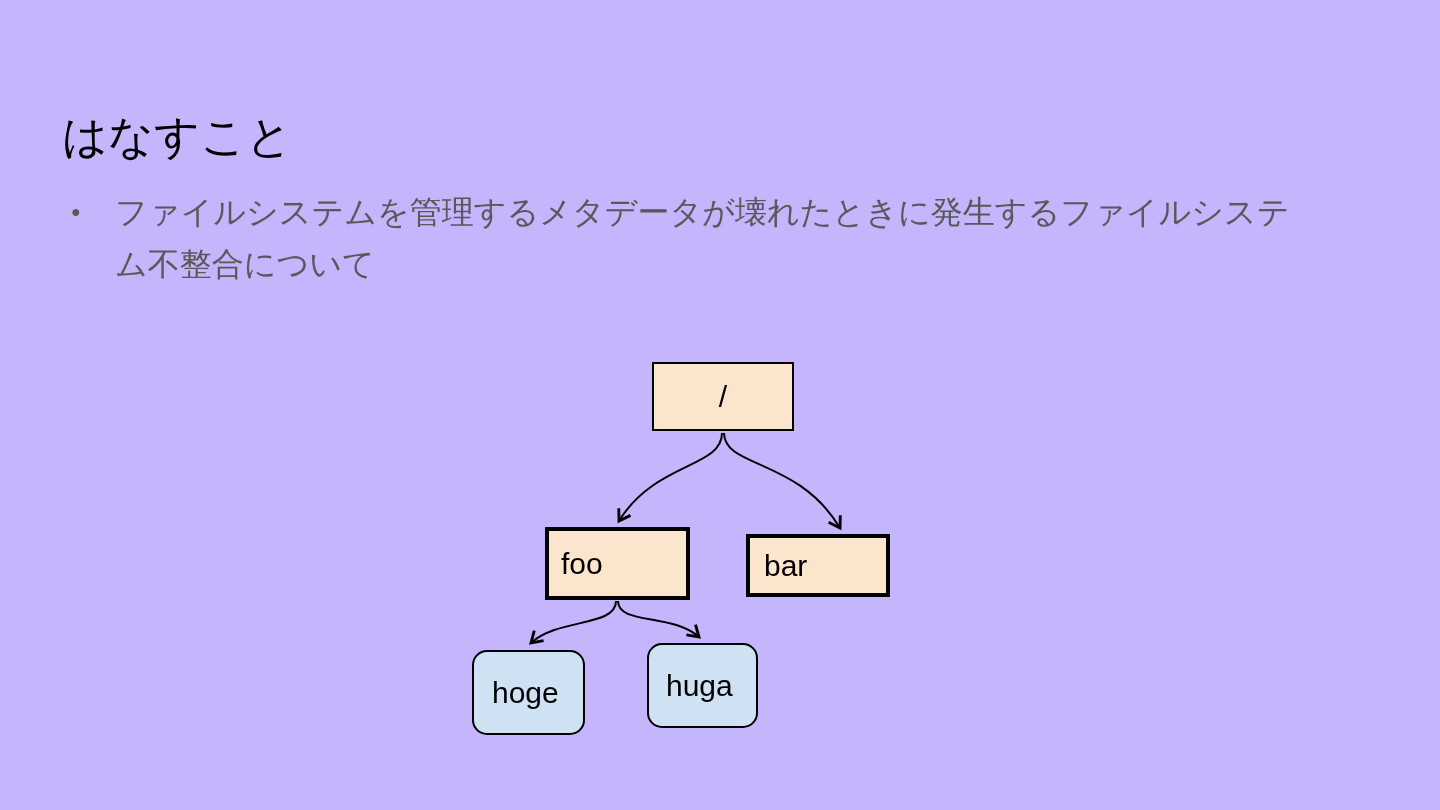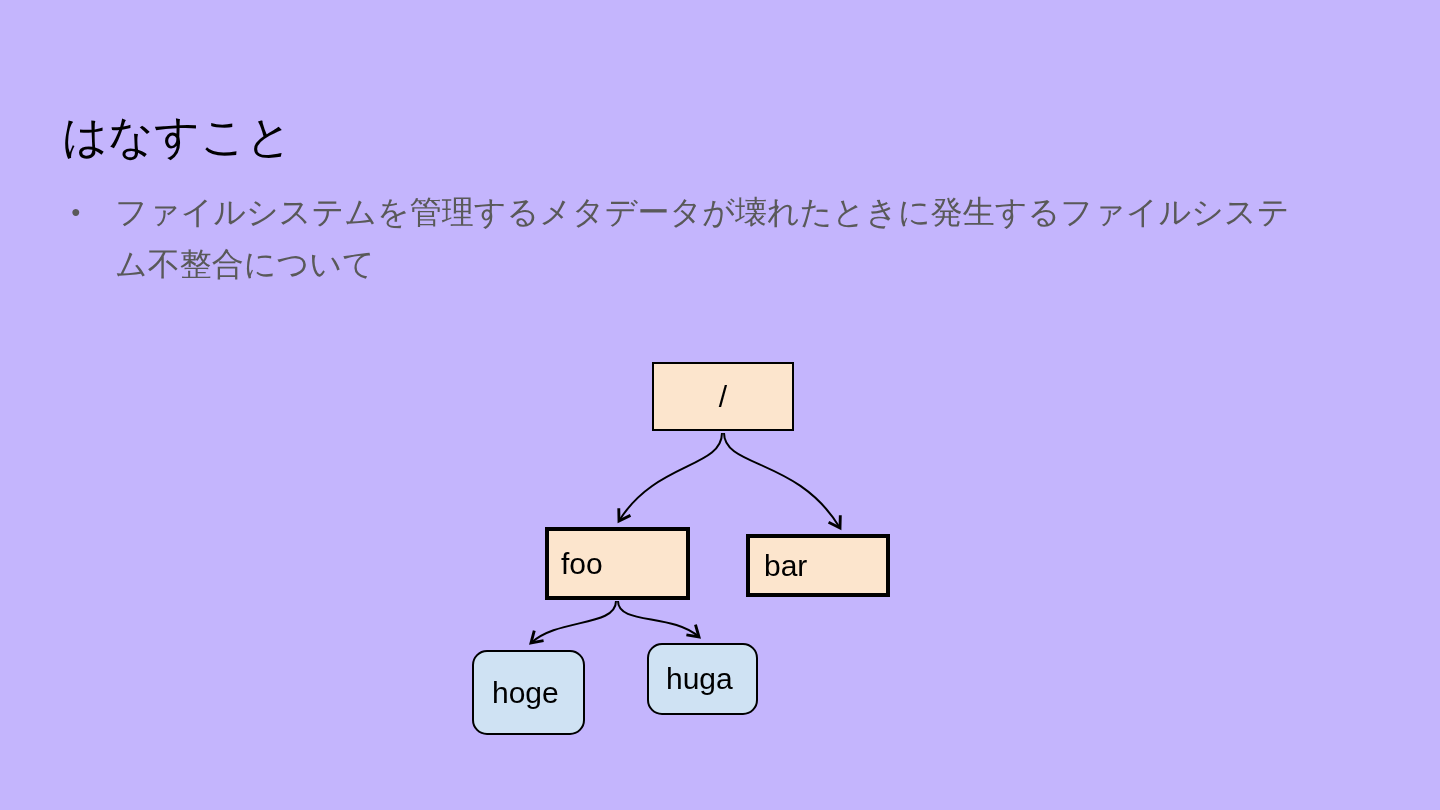--- a/index.html
+++ b/index.html
@@ -71,21 +71,21 @@
   }
   .edge {
     fill: none;
     stroke: #000000;
     stroke-width: 2px;
   }
   #node-root { left: 652px; top: 362px; width: 142px; height: 69px; }
   #node-foo  { left: 545px; top: 527px; width: 145px; height: 73px; padding-left: 12px; }
   #node-bar  { left: 746px; top: 534px; width: 144px; height: 63px; padding-left: 14px; }
   #node-hoge { left: 472px; top: 650px; width: 113px; height: 85px; padding-left: 18px; }
-  #node-huga { left: 647px; top: 643px; width: 111px; height: 72px; padding-left: 17px; }
+  #node-huga { left: 647px; top: 643px; width: 111px; height: 85px; padding-left: 17px; }
 </style>
 </head>
 <body>
 
 <div class="slide">
 
   <h1 class="slide-title">はなすこと</h1>
 
   <ul class="bullet-list">
     <li>ファイルシステムを管理するメタデータが壊れたときに発生するファイルシステム不整合について</li>

